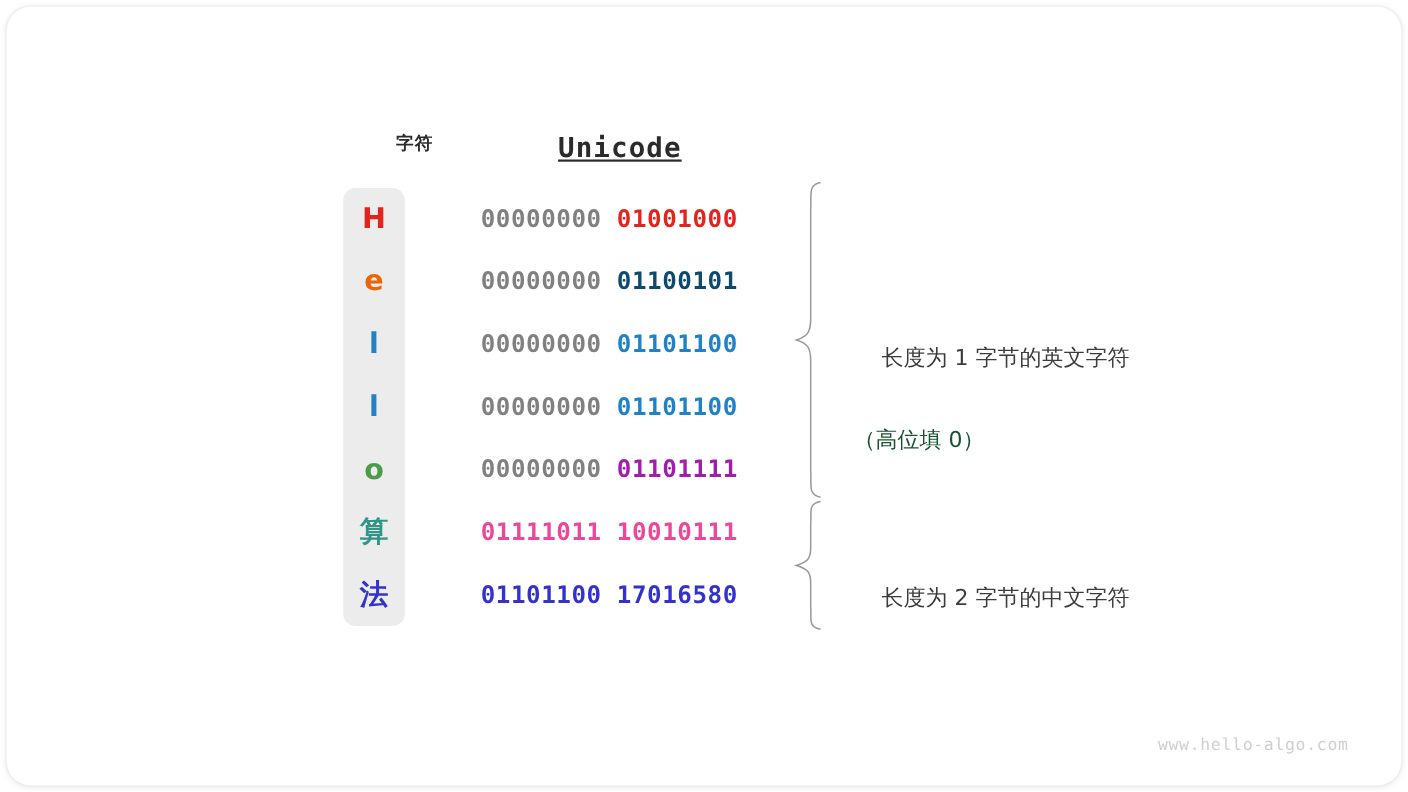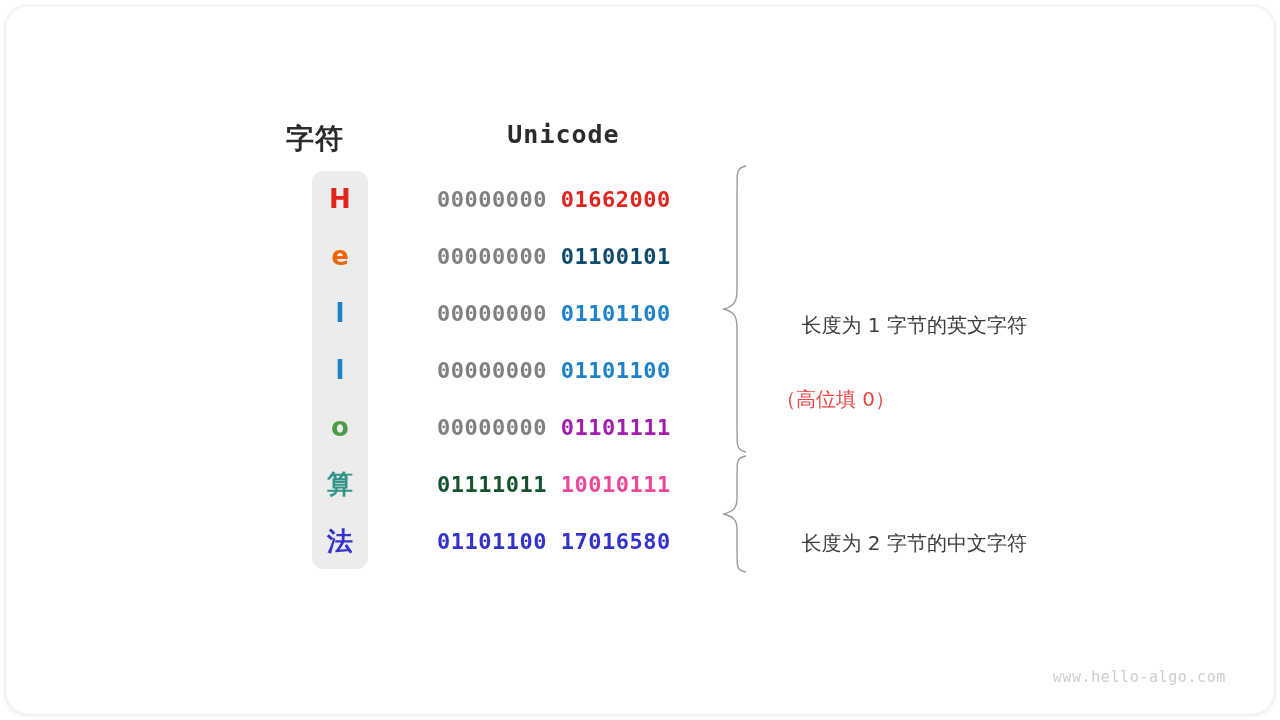--- a/index.html
+++ b/index.html
@@ -26,38 +26,39 @@
     box-shadow: 0 0 0 1px #ececec, 0 1px 6px rgba(0,0,0,0.10);
     overflow: hidden;
   }
 
   
   #char-header {
     position: absolute;
     left: 280px;
     top: 114px;
     width: 108px;
-    text-align: left;
-    font-size: 28px;
+    text-align: right;
+    font-size: 16px;
     font-weight: bold;
     color: #2b2b2b;
     font-family: "DejaVu Sans", "Liberation Sans", sans-serif;
     letter-spacing: 1px;
   }
   #unicode-header {
     position: absolute;
     left: 405px;
     top: 114px;
     width: 305px;
     text-align: center;
     font-size: 25px;
     font-weight: bold;
     color: #2b2b2b;
     font-family: "DejaVu Sans Mono", "Liberation Mono", monospace;
     letter-spacing: 1px;
+    text-decoration: underline;
   }
 
   
   #char-column {
     position: absolute;
     left: 306px;
     top: 165px;
     width: 56px;
     height: 398px;
     background: #ececec;
@@ -113,21 +114,21 @@
   .annotation {
     position: absolute;
     color: #3c3c3c;
     font-size: 20px;
     font-family: "DejaVu Sans", "Liberation Sans", sans-serif;
     line-height: 37px;
     white-space: pre;
   }
   .annotation .sub {
     display: block;
-    color: #ef4444;
+    color: #14532d;
   }
 
   
   #watermark {
     position: absolute;
     right: 48px;
     bottom: 28px;
     font-size: 15px;
     color: #cfcfcf;
     font-family: "DejaVu Sans Mono", "Liberation Mono", monospace;
@@ -140,41 +141,41 @@
 <div id="figure-card">
 
   <div id="char-header">字符</div>
   <div id="unicode-header">Unicode</div>
 
   <div id="char-column"></div>
 
   <div id="rows-container">
       <div class="row" style="top: 165px;">
         <div class="row-char" style="color: rgb(225, 37, 30);">H</div>
-        <div class="row-bits"><span class="hi-byte">00000000</span><span class="byte-sep"> </span><span style="color: rgb(225, 37, 30);">01662000</span></div>
+        <div class="row-bits"><span class="hi-byte">00000000</span><span class="byte-sep"> </span><span style="color: rgb(225, 37, 30);">01001000</span></div>
       </div>
       <div class="row" style="top: 222px;">
         <div class="row-char" style="color: rgb(236, 102, 8);">e</div>
         <div class="row-bits"><span class="hi-byte">00000000</span><span class="byte-sep"> </span><span style="color: #0c4a6e;">01100101</span></div>
       </div>
       <div class="row" style="top: 279px;">
         <div class="row-char" style="color: rgb(31, 130, 200);">l</div>
         <div class="row-bits"><span class="hi-byte">00000000</span><span class="byte-sep"> </span><span style="color: rgb(31, 130, 200);">01101100</span></div>
       </div>
       <div class="row" style="top: 336px;">
         <div class="row-char" style="color: rgb(31, 130, 200);">l</div>
         <div class="row-bits"><span class="hi-byte">00000000</span><span class="byte-sep"> </span><span style="color: rgb(31, 130, 200);">01101100</span></div>
       </div>
       <div class="row" style="top: 393px;">
         <div class="row-char" style="color: rgb(77, 154, 74);">o</div>
         <div class="row-bits"><span class="hi-byte">00000000</span><span class="byte-sep"> </span><span style="color: #a21caf;">01101111</span></div>
       </div>
       <div class="row" style="top: 450px;">
         <div class="row-char" style="color: rgb(48, 148, 135);">算</div>
-        <div class="row-bits"><span style="color: #14532d; margin-top: 33px;">01111011</span><span class="byte-sep"> </span><span style="color: #ec4899;">10010111</span></div>
+        <div class="row-bits"><span style="color: #ec4899; margin-top: 33px;">01111011</span><span class="byte-sep"> </span><span style="color: #ec4899;">10010111</span></div>
       </div>
       <div class="row" style="top: 507px;">
         <div class="row-char" style="color: rgb(51, 51, 204);">法</div>
         <div class="row-bits"><span style="color: rgb(51, 51, 204);">01101100</span><span class="byte-sep"> </span><span style="color: rgb(51, 51, 204);">17016580</span></div>
       </div>
     </div>
 
   <svg class="brace" style="left:712px; top:158px;" width="44" height="290" viewBox="0 0 44 290">
     <path d="M 28 2
              C 16 4, 20 14, 19 26

